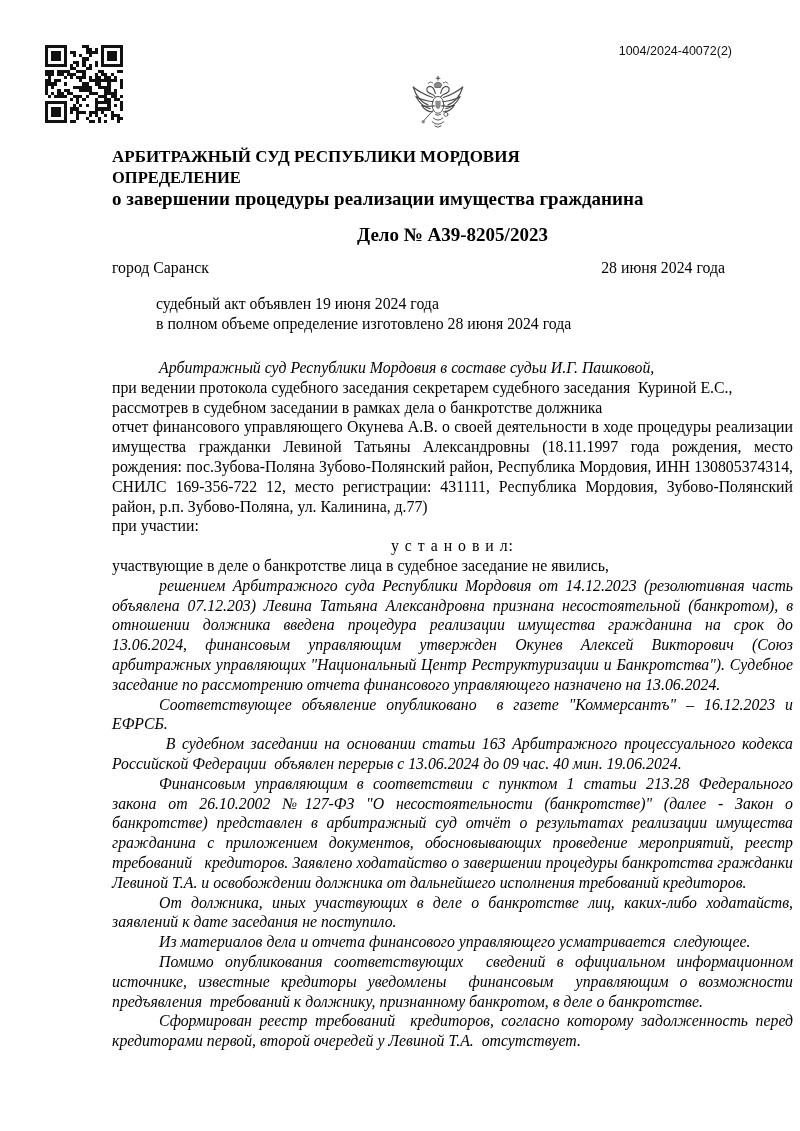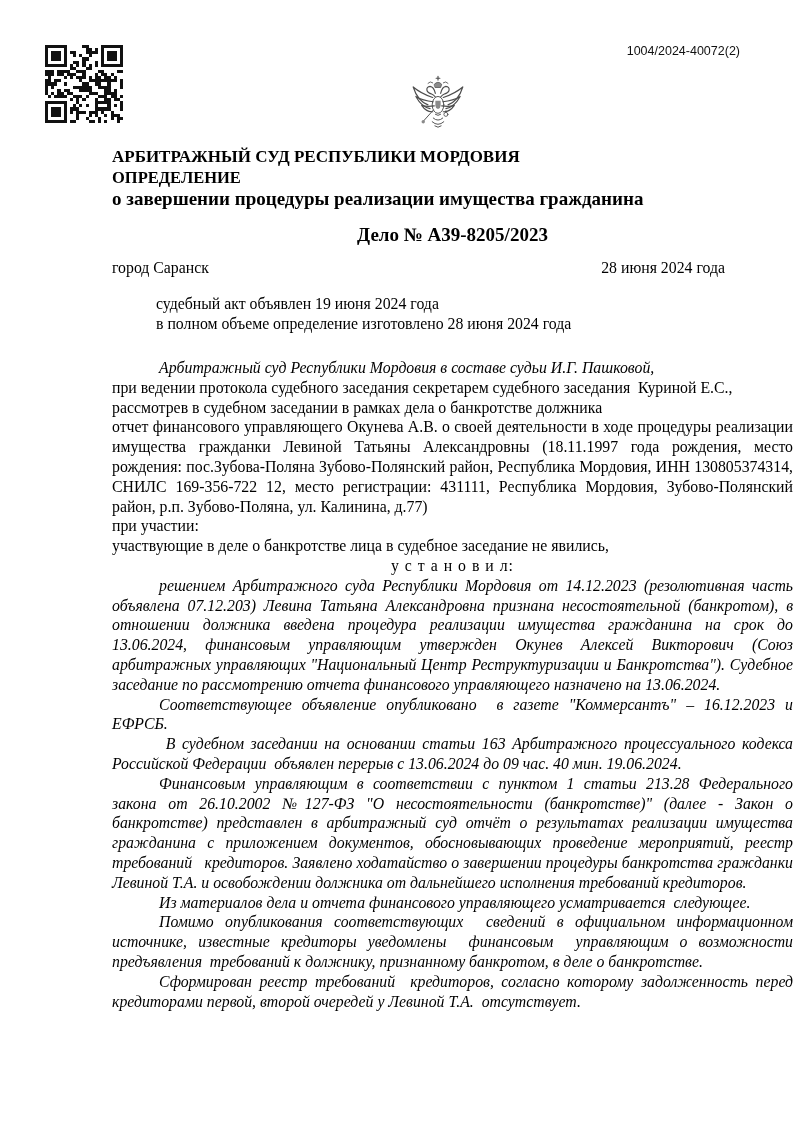--- a/index.html
+++ b/index.html
@@ -8,21 +8,21 @@
     width:800px;height:1131px;
     margin:0 auto;
     background:#ffffff;
     font-family:"Liberation Serif", serif;
     color:#000;
     overflow:hidden;
   }
   .qr{position:absolute;left:45px;top:45px;width:78px;height:78px;}
   .qr svg{width:100%;height:100%;shape-rendering:crispEdges;}
   .doc-number{
-    position:absolute;top:44px;right:60px;
+    position:absolute;top:44px;right:68px;
     font-family:"Liberation Sans", sans-serif;
     font-size:12.5px;color:#111;
   }
   .emblem{position:absolute;left:409px;top:74px;width:58px;height:66px;}
   .emblem svg{width:100%;height:100%;}
   .doc{position:absolute;left:112px;top:146px;width:681px;}
   .title-block{font-weight:bold;}
   .court-name{font-size:17px;line-height:21px;}
   .doc-type{font-size:16.5px;line-height:21px;}
   .doc-subtitle{font-size:19px;line-height:22px;}
@@ -318,32 +318,33 @@
         <p class="para para-indent">Арбитражный суд Республики Мордовия в составе судьи И.Г. Пашковой,</p>
 
         <p class="para para-plain">при ведении протокола судебного заседания секретарем судебного заседания  Куриной Е.С.,</p>
 
         <p class="para para-plain">рассмотрев в судебном заседании в рамках дела о банкротстве должника</p>
 
         <p class="para para-justify">отчет финансового управляющего Окунева А.В. о своей деятельности в ходе процедуры реализации имущества гражданки Левиной Татьяны Александровны (18.11.1997 года рождения, место рождения: пос.Зубова-Поляна Зубово-Полянский район, Республика Мордовия, ИНН 130805374314, СНИЛС 169-356-722 12, место регистрации: 431111, Республика Мордовия, Зубово-Полянский район, р.п. Зубово-Поляна, ул. Калинина, д.77)</p>
 
         <p class="para para-plain">при участии:</p>
 
+        <p class="para para-center">у с т а н о в и л:</p>
+
         <p class="para para-plain">участвующие в деле о банкротстве лица в судебное заседание не явились,</p>
 
-        <p class="para para-center">у с т а н о в и л:</p>
-
         <p class="para para-indent">решением Арбитражного суда Республики Мордовия от 14.12.2023 (резолютивная часть объявлена 07.12.203) Левина Татьяна Александровна признана несостоятельной (банкротом), в отношении должника введена процедура реализации имущества гражданина на срок до  13.06.2024, финансовым управляющим утвержден Окунев Алексей Викторович (Союз арбитражных управляющих "Национальный Центр Реструктуризации и Банкротства"). Судебное заседание по рассмотрению отчета финансового управляющего назначено на 13.06.2024.</p>
 
         <p class="para para-indent">Соответствующее объявление опубликовано  в газете "Коммерсантъ" – 16.12.2023 и ЕФРСБ.</p>
 
         <p class="para para-indent"> В судебном заседании на основании статьи 163 Арбитражного процессуального кодекса Российской Федерации  объявлен перерыв с 13.06.2024 до 09 час. 40 мин. 19.06.2024.</p>
 
         <p class="para para-indent">Финансовым управляющим в соответствии с пунктом 1 статьи 213.28 Федерального закона от 26.10.2002 №127-ФЗ "О несостоятельности (банкротстве)" (далее - Закон о банкротстве) представлен в арбитражный суд отчёт о результатах реализации имущества гражданина с приложением документов, обосновывающих проведение мероприятий, реестр требований   кредиторов. Заявлено ходатайство о завершении процедуры банкротства гражданки Левиной Т.А. и освобождении должника от дальнейшего исполнения требований кредиторов.</p>
 
+        <p class="para para-indent">От должника, иных участвующих в деле о банкротстве лиц, каких-либо ходатайств, заявлений к дате заседания не поступило.</p>
 
         <p class="para para-indent">Из материалов дела и отчета финансового управляющего усматривается  следующее.</p>
 
         <p class="para para-indent">Помимо опубликования соответствующих  сведений в официальном информационном источнике, известные кредиторы уведомлены  финансовым  управляющим о возможности предъявления  требований к должнику, признанному банкротом, в деле о банкротстве.</p>
 
         <p class="para para-indent">Сформирован реестр требований  кредиторов, согласно которому задолженность перед кредиторами первой, второй очередей у Левиной Т.А.  отсутствует.</p>
       </div>
 
   </div>
 </div>

